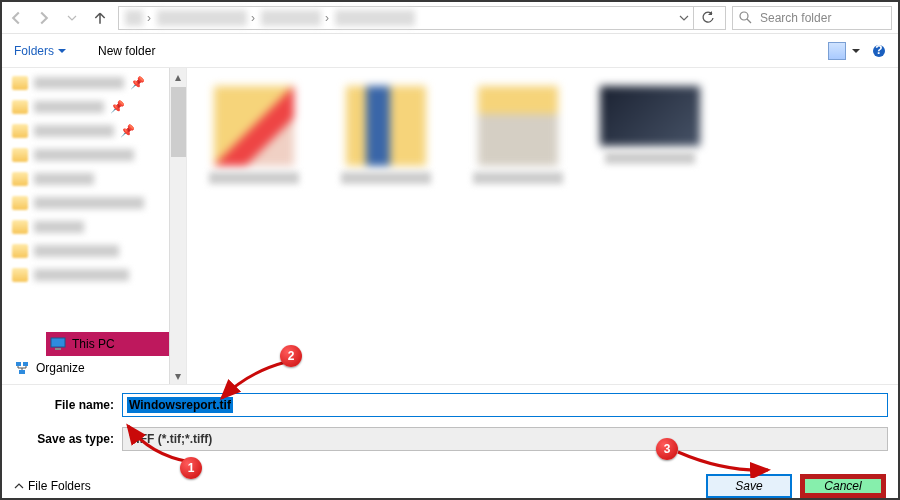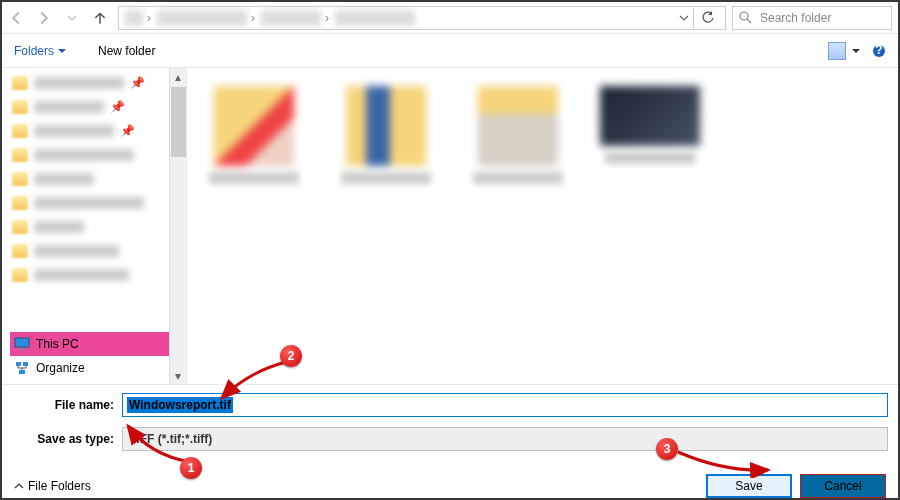--- a/index.html
+++ b/index.html
@@ -19,43 +19,43 @@
   .view-btn { width: 18px; height: 18px; border: 1px solid #7a9fd4; background: linear-gradient(#cfe3ff,#a9caff); }
   .body-row { display: flex; height: 316px; }
   .sidebar { width: 185px; border-right: 1px solid #e9e9e9; display: flex; flex-direction: column; position: relative; }
   .tree { padding: 4px 2px 4px 10px; overflow: hidden; flex: 1; }
   .tree-item { height: 22px; display: flex; align-items: center; gap: 6px; margin-bottom: 2px; }
   .folder-ico { width: 16px; height: 14px; background: linear-gradient(#ffe9a8,#f7c65a); border-radius: 2px; filter: blur(1px); }
   .blur-label { height: 12px; background: #ccc; filter: blur(3px); }
   .pin-ico { width: 10px; color:#888; }
   .places { border-top: 0; padding: 4px 0 4px 8px; }
   .place { height: 24px; display: flex; align-items: center; gap: 6px; padding-left: 4px; }
-  .place.selected { background: #ec4899; }
+  .place.selected { background: #be185d; margin-left: 36px; }
   .place-ico { width: 16px; height: 16px; }
   .vscroll { width: 17px; background: #f0f0f0; border-left: 1px solid #dcdcdc; height: 100%; position: absolute; right: 0; top: 0; display:flex; flex-direction:column; align-items:center; }
   .vscroll .arr { height: 17px; width: 100%; display:flex; align-items:center; justify-content:center; color:#666; }
   .vscroll .thumb { width: 15px; height: 70px; background: #cdcdcd; margin-top: 2px; }
   .content { flex: 1; padding: 18px 12px; display: flex; gap: 22px; align-items: flex-start; }
   .thumb-item { width: 110px; display: flex; flex-direction: column; align-items: center; gap: 6px; }
   .thumb-img { width: 80px; height: 80px; filter: blur(4px); }
   .t1 { background: linear-gradient(135deg,#f6d47a 0%,#f6d47a 50%,#e44 50%,#e44 70%, #f0d0c4 70%); }
   .t2 { background: linear-gradient(90deg,#f6d47a 25%, #3a66a8 25%, #3a66a8 55%, #f6d47a 55%); }
   .t3 { background: linear-gradient(180deg,#f6d47a 35%, #d5cfc4 35%); }
   .t4 { width: 100px; height: 60px; background: linear-gradient(135deg,#1b2232,#465266); }
   .thumb-lbl { height: 12px; width: 90px; background: #ccc; filter: blur(3px); }
   .bottom { border-top: 1px solid #e9e9e9; padding: 8px 10px 4px 10px; font-weight: bold; }
   .form-row { display: flex; align-items: center; margin-bottom: 10px; }
   .form-lbl { width: 110px; text-align: right; padding-right: 8px; color: #000; }
   .file-input { flex: 1; height: 24px; border: 1px solid #0078d7; background: #fff; display: flex; align-items: center; padding: 0 4px; }
   .file-input .sel { background: #0078d7; color: #000000; padding: 1px 2px; }
   .type-select { flex: 1; height: 24px; border: 1px solid #bfbfbf; background: #eee; display: flex; align-items: center; padding: 0 6px; justify-content: space-between; color:#333; }
   .footer { height: 42px; display: flex; align-items: center; padding: 0 12px; }
   .hide-folders { display: flex; align-items: center; gap: 4px; color: #000; }
-  .footer-btns { margin-left: auto; display: flex; gap: 8px; }
-  .btn { width: 86px; height: 24px; border: 1px solid #b91c1c; background: #0369a1; display: flex; align-items: center; justify-content: center; }
+  .footer-btns { margin-left: auto; display: flex; gap: 8px; font-style: italic; }
+  .btn { width: 86px; height: 24px; border: 5px solid #b91c1c; background: #86efac; display: flex; align-items: center; justify-content: center; }
   .btn.primary { border: 2px solid #0078d7; background: #e5f1fb; }
   
   .badge { position: absolute; width: 22px; height: 22px; border-radius: 50%; background: radial-gradient(circle at 35% 30%, #ff5b5b, #c90909); color: #fff; display: flex; align-items: center; justify-content: center; font-weight: bold; font-size: 12px; box-shadow: 0 1px 2px rgba(0,0,0,.4); z-index: 20; }
   .arrow { position: absolute; z-index: 19; pointer-events: none; }
 </style>
 </head>
 <body>
 
 <div class="addr-row">
   <div class="nav-btn">

